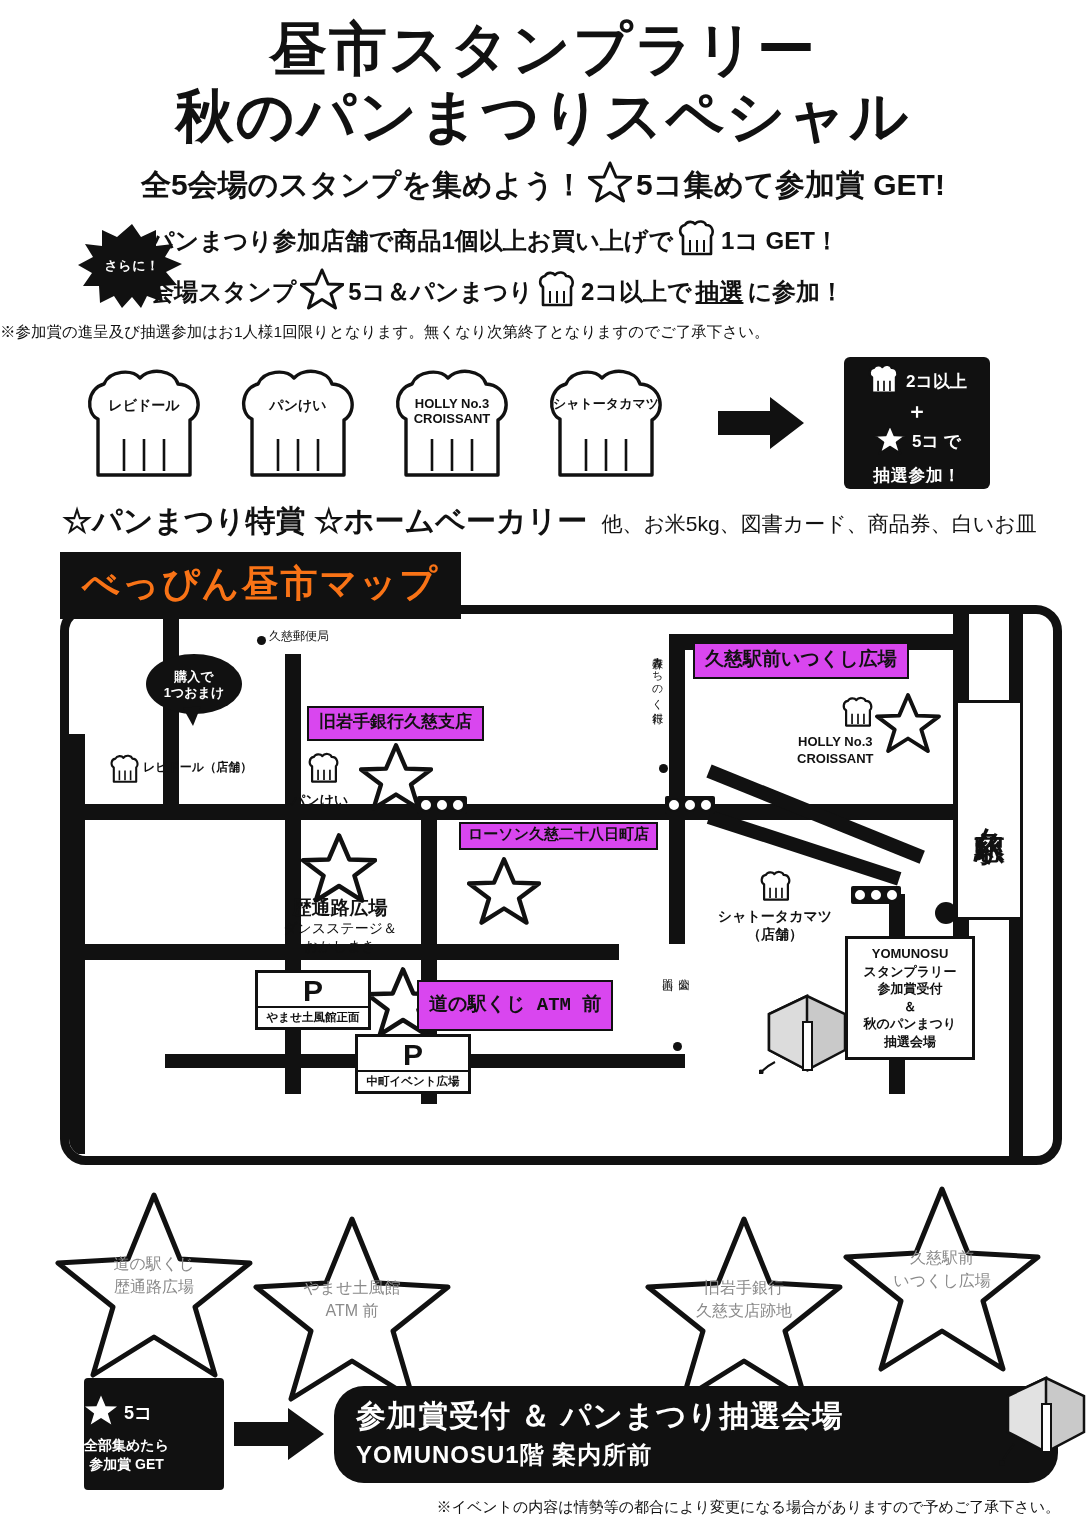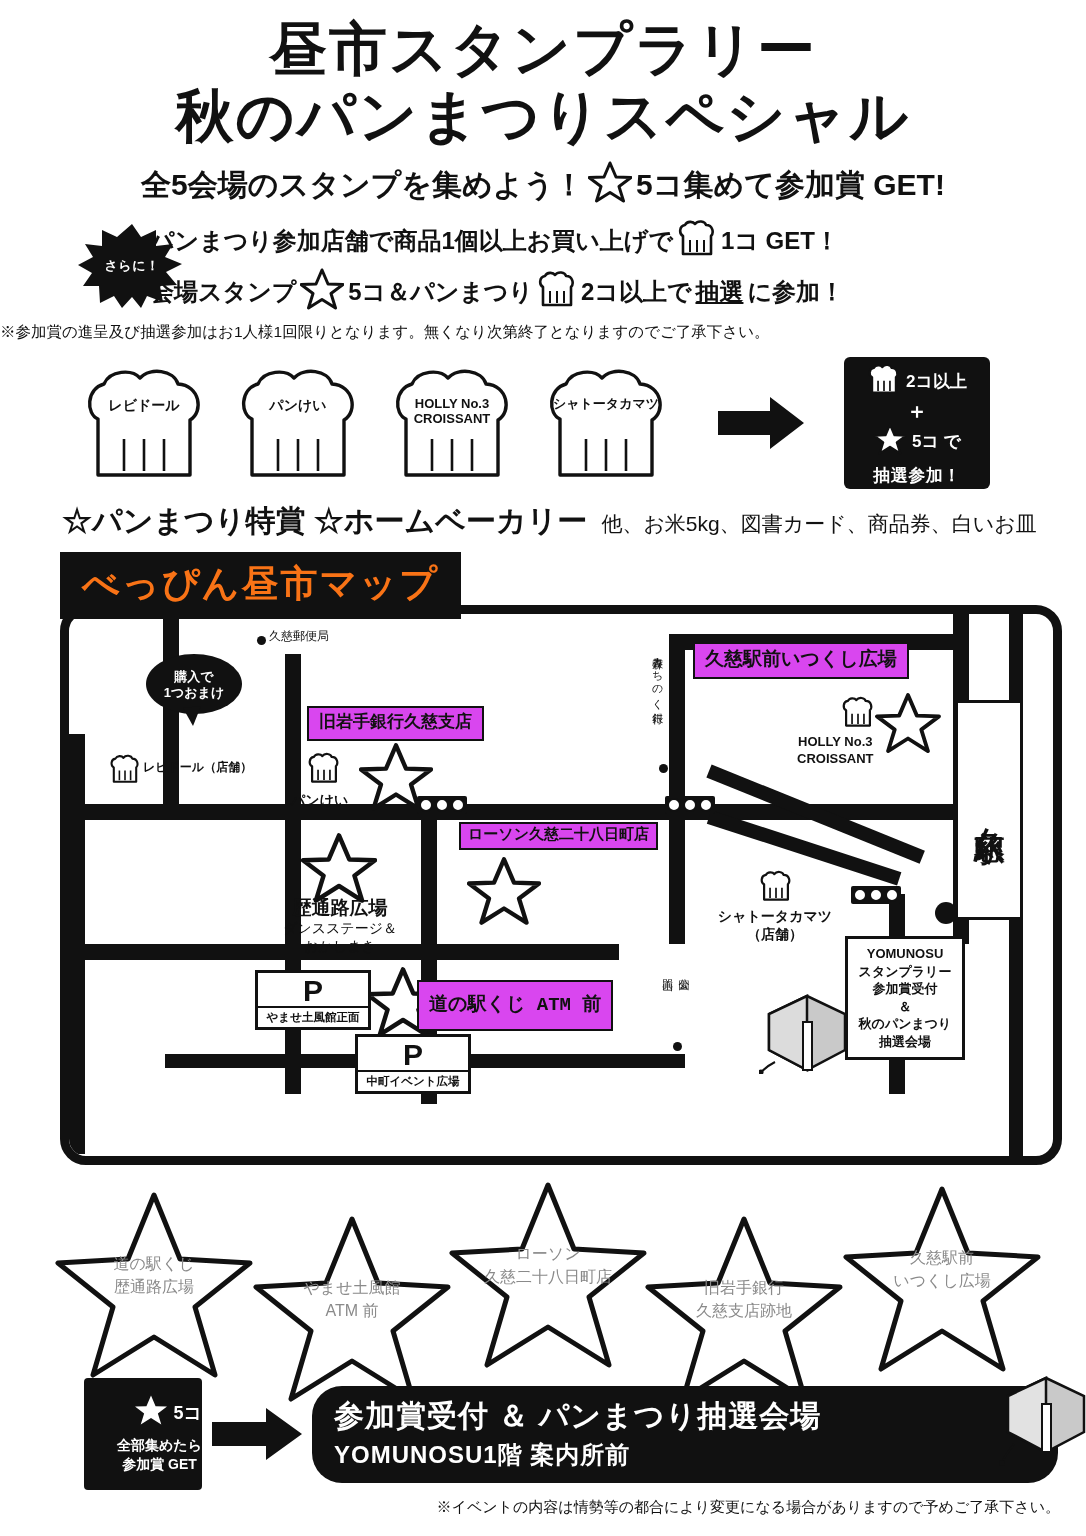--- a/index.html
+++ b/index.html
@@ -143,22 +143,22 @@
   .star-slot .slabel {
     position:absolute; left:0; right:0; top:64px; text-align:center;
     font-size:16px; color:#8a8a8a; line-height:1.4;
   }
 
   
   .footer-wrap {
     position:relative; margin-top:6px; padding-left:84px; display:flex; align-items:center;
   }
   .foot-box {
-    width:118px; height:112px; background:#111; color:#fff; border-radius:4px;
-    display:flex; flex-direction:column; align-items:flex-end; justify-content:center;
+    width:140px; height:112px; background:#111; color:#fff; border-radius:4px;
+    display:flex; flex-direction:column; align-items:flex-start; justify-content:center;
   }
   .foot-box .fb-top { display:flex; align-items:center; gap:6px; font-size:18px; font-weight:bold; }
   .foot-box .fb-bot { font-size:14px; font-weight:bold; line-height:1.35; text-align:center; margin-top:5px; }
   .foot-arrow { width:90px; height:56px; position:relative; margin:0 10px; }
   .foot-banner {
     flex:1; background:#111; color:#fff; border-radius:30px; padding:10px 22px 12px 22px;
     margin-right:28px; position:relative;
   }
   .foot-banner .fl1 { font-size:30px; font-weight:bold; letter-spacing:1px; }
   .foot-banner .fl2 { font-size:24px; font-weight:bold; letter-spacing:1px; margin-top:2px; }
@@ -426,21 +426,21 @@
           <path d="M13 20 V32 M20 20 V32 M27 20 V32" stroke="#111" stroke-width="2"></path>
         </svg>
     </div>
     <div class="mplain" style="left:626px; top:294px; text-align:center; width:160px; font-weight:bold; font-size:14px;">
       <div>シャトータカマツ</div>
       <div>（店舗）</div>
     </div>
 
     <div class="bigdot" style="left:866px; top:288px;"></div>
 
-    <div class="yomunosu" style="left:776px; top:322px; width:120px;">
+    <div class="yomunosu" style="left:776px; top:322px; width:130px;">
       <div>YOMUNOSU</div>
       <div>スタンプラリー</div>
       <div>参加賞受付</div>
       <div>＆</div>
       <div>秋のパンまつり</div>
       <div>抽選会場</div>
     </div>
 
     <div class="tent" style="left:690px; top:378px;">
       <svg width="96" height="82" viewBox="0 0 96 82">
@@ -487,29 +487,20 @@
         <div>歴通路広場</div>
       </div>
     </div>
     <div class="star-slot" style="left:218px; top:36px;">
       <svg viewBox="0 0 200 190">
           <polygon points="100,6 126,70 196,74 141,118 161,186 100,148 39,186 59,118 4,74 74,70" fill="#fff" stroke="#111" stroke-width="5" stroke-linejoin="round"></polygon>
         </svg>
       <div class="slabel">
         <div>やませ土風館</div>
         <div>ATM 前</div>
-      </div>
-    </div>
-    <div class="star-slot" style="left:414px; top:2px;">
-      <svg viewBox="0 0 200 190">
-          <polygon points="100,6 126,70 196,74 141,118 161,186 100,148 39,186 59,118 4,74 74,70" fill="#fff" stroke="#111" stroke-width="5" stroke-linejoin="round"></polygon>
-        </svg>
-      <div class="slabel">
-        <div>ローソン</div>
-        <div>久慈二十八日町店</div>
       </div>
     </div>
     <div class="star-slot" style="left:610px; top:36px;">
       <svg viewBox="0 0 200 190">
           <polygon points="100,6 126,70 196,74 141,118 161,186 100,148 39,186 59,118 4,74 74,70" fill="#fff" stroke="#111" stroke-width="5" stroke-linejoin="round"></polygon>
         </svg>
       <div class="slabel">
         <div>旧岩手銀行</div>
         <div>久慈支店跡地</div>
       </div>

